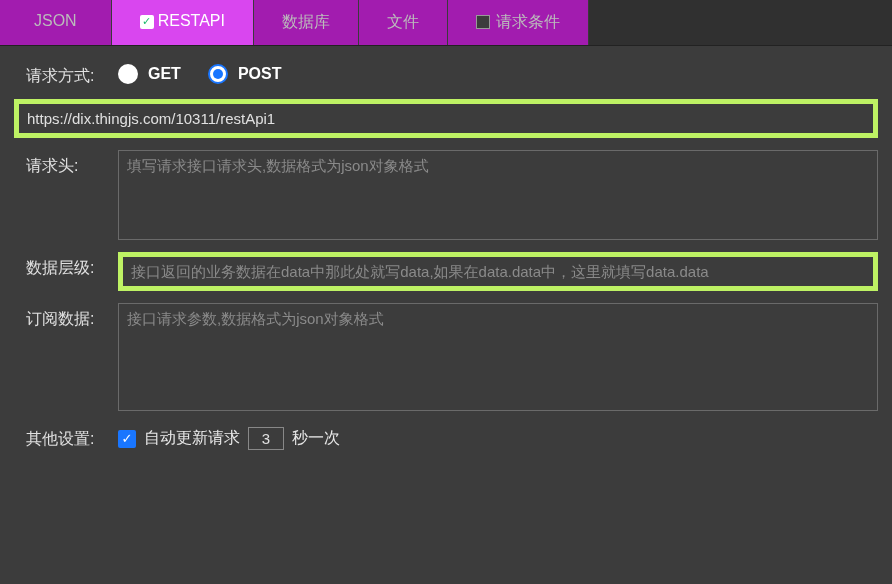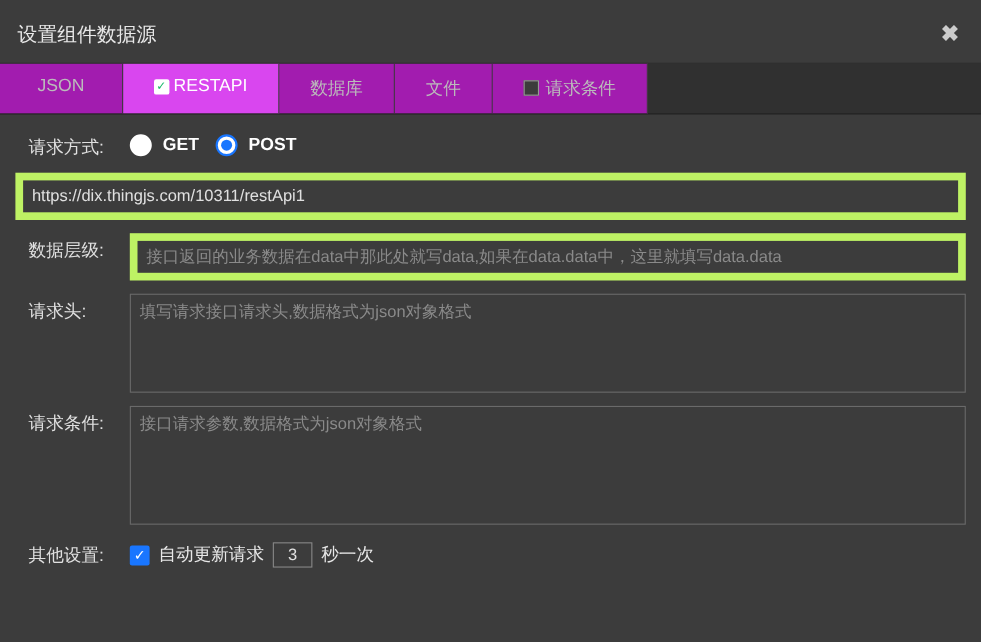--- a/index.html
+++ b/index.html
@@ -129,21 +129,21 @@
     width: 92px;
     flex-shrink: 0;
     font-size: 16px;
     color: #e0e0e0;
     padding-top: 6px;
     margin-left: 12px;
   }
   .radio-group {
     display: flex;
     align-items: center;
-    gap: 15px;
+    gap: 27px;
     padding-top: 4px;
     justify-content: flex-end;
   }
   .radio-item {
     display: flex;
     align-items: center;
     gap: 10px;
     cursor: pointer;
   }
   .radio-outer {
@@ -167,21 +167,21 @@
     background: #1976ff;
   }
   .radio-label {
     font-size: 16px;
     color: #fff;
     font-weight: bold;
   }
   .text-input {
     flex: 1;
     background: #3c3c3c;
-    border: 7px solid #bef264;
+    border: 5px solid #bef264;
     color: #e0e0e0;
     font-size: 15px;
     padding: 6px 8px;
     outline: none;
   }
   .text-input::placeholder { color: #8a8a8a; }
   .textarea {
     flex: 1;
     background: #3c3c3c;
     border: 1px solid #6a6a6a;
@@ -226,24 +226,20 @@
     padding: 2px 4px;
     text-align: center;
     outline: none;
   }
 </style>
 </head>
 <body>
 
 <div class="modal">
 
-  <div class="modal-header">
-    <div class="modal-title">设置组件数据源</div>
-    <div class="close-btn">✖</div>
-  </div>
 
 
   <div class="tabs">
     <div class="tab first">
       <span>JSON</span>
     </div>
     <div class="tab active">
       <span class="tab-check">✓</span><span>RESTAPI</span>
     </div>
     <div class="tab">
@@ -273,31 +269,31 @@
           <div class="radio-label">POST</div>
         </div>
       </div>
     </div>
 
     <div class="form-row">
       <input class="text-input" type="text" value="https://dix.thingjs.com/10311/restApi1" style="">
     </div>
 
     <div class="form-row">
+      <div class="form-label">请求头:</div>
+      <textarea class="textarea headers" placeholder="填写请求接口请求头,数据格式为json对象格式" style=""></textarea>
+    </div>
+
+    <div class="form-row">
       <div class="form-label">数据层级:</div>
       <input class="text-input" type="text" placeholder="接口返回的业务数据在data中那此处就写data,如果在data.data中，这里就填写data.data" style="">
     </div>
 
     <div class="form-row">
-      <div class="form-label">请求头:</div>
-      <textarea class="textarea headers" placeholder="填写请求接口请求头,数据格式为json对象格式" style=""></textarea>
-    </div>
-
-    <div class="form-row">
-      <div class="form-label">请求条件:</div>
+      <div class="form-label">订阅数据:</div>
       <textarea class="textarea conditions" placeholder="接口请求参数,数据格式为json对象格式" style=""></textarea>
     </div>
 
     <div class="form-row">
       <div class="form-label">其他设置:</div>
       <div class="other-settings">
         <div class="checkbox">✓</div>
         <span class="auto-label">自动更新请求</span>
         <input class="small-input" type="text" value="3" style="">
         <span class="auto-label">秒一次</span>

